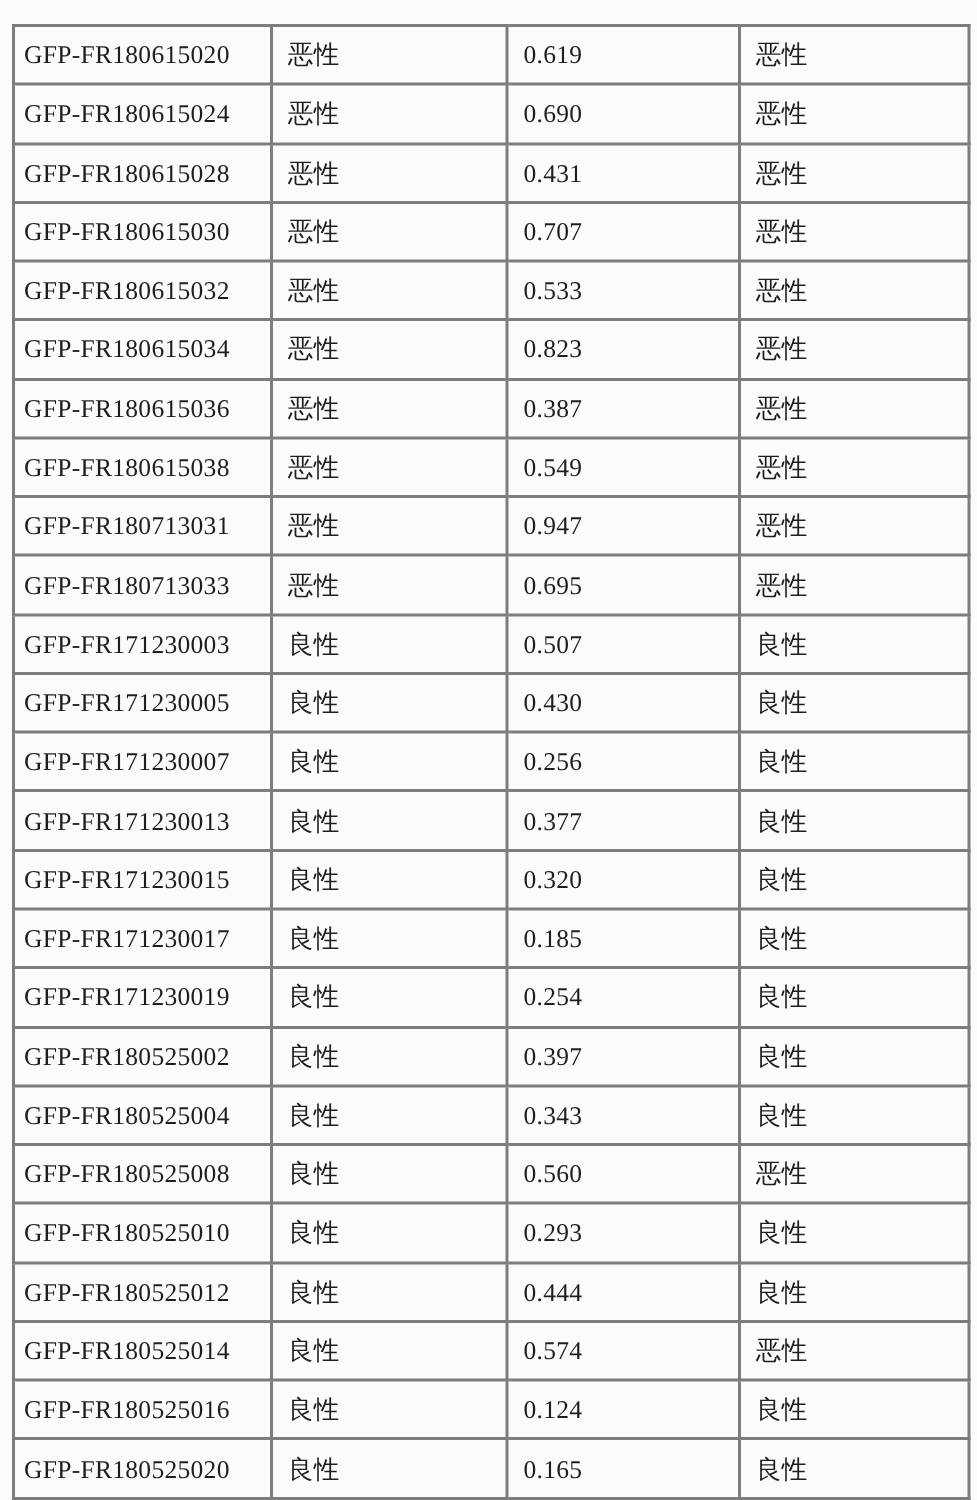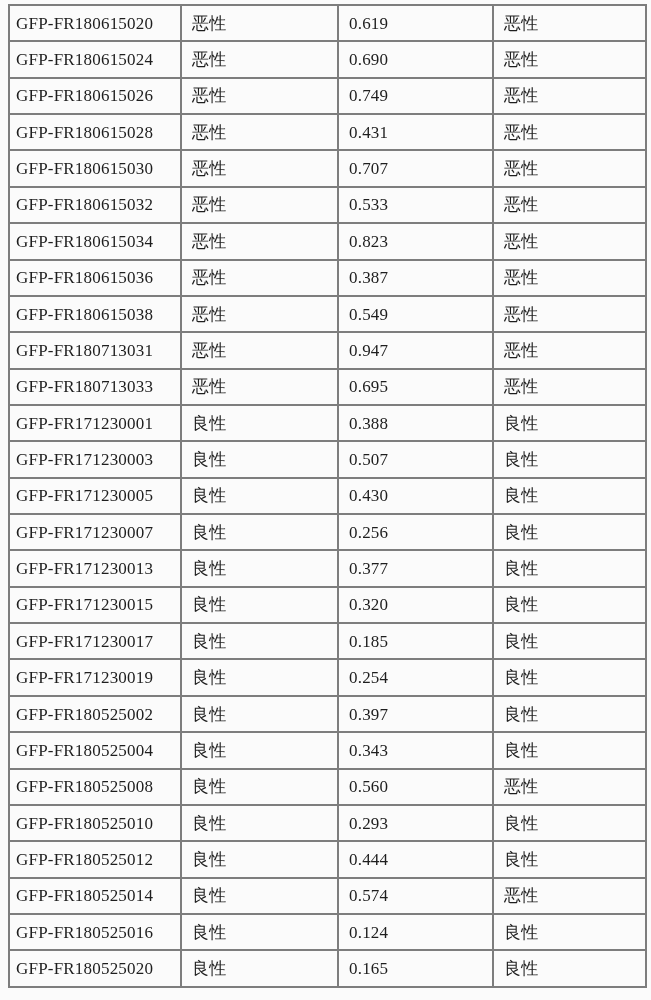--- a/index.html
+++ b/index.html
@@ -15,21 +15,21 @@
   }
   .page {
     position: relative;
     width: 651px;
     height: 1000px;
     background: #fbfbfb;
   }
   table.data-table {
     position: absolute;
     left: 8px;
-    top: 4px;
+    top: 16px;
     width: 637px;
     height: 984px;
     border-collapse: collapse;
     table-layout: fixed;
   }
   table.data-table col.c1 { width: 172px; }
   table.data-table col.c2 { width: 157px; }
   table.data-table col.c3 { width: 155px; }
   table.data-table col.c4 { width: 153px; }
   table.data-table td {
@@ -67,26 +67,20 @@
   </tr>
 
 
   <tr>
     <td>GFP-FR180615024</td>
     <td>恶性</td>
     <td>0.690</td>
     <td>恶性</td>
   </tr>
 
-  <tr>
-    <td>GFP-FR180615026</td>
-    <td>恶性</td>
-    <td>0.749</td>
-    <td>恶性</td>
-  </tr>
 
   <tr>
     <td>GFP-FR180615028</td>
     <td>恶性</td>
     <td>0.431</td>
     <td>恶性</td>
   </tr>
 
   <tr>
     <td>GFP-FR180615030</td>
@@ -130,26 +124,20 @@
     <td>恶性</td>
   </tr>
 
   <tr>
     <td>GFP-FR180713033</td>
     <td>恶性</td>
     <td>0.695</td>
     <td>恶性</td>
   </tr>
 
-  <tr>
-    <td>GFP-FR171230001</td>
-    <td>良性</td>
-    <td>0.388</td>
-    <td>良性</td>
-  </tr>
 
   <tr>
     <td>GFP-FR171230003</td>
     <td>良性</td>
     <td>0.507</td>
     <td>良性</td>
   </tr>
 
   <tr>
     <td>GFP-FR171230005</td>

